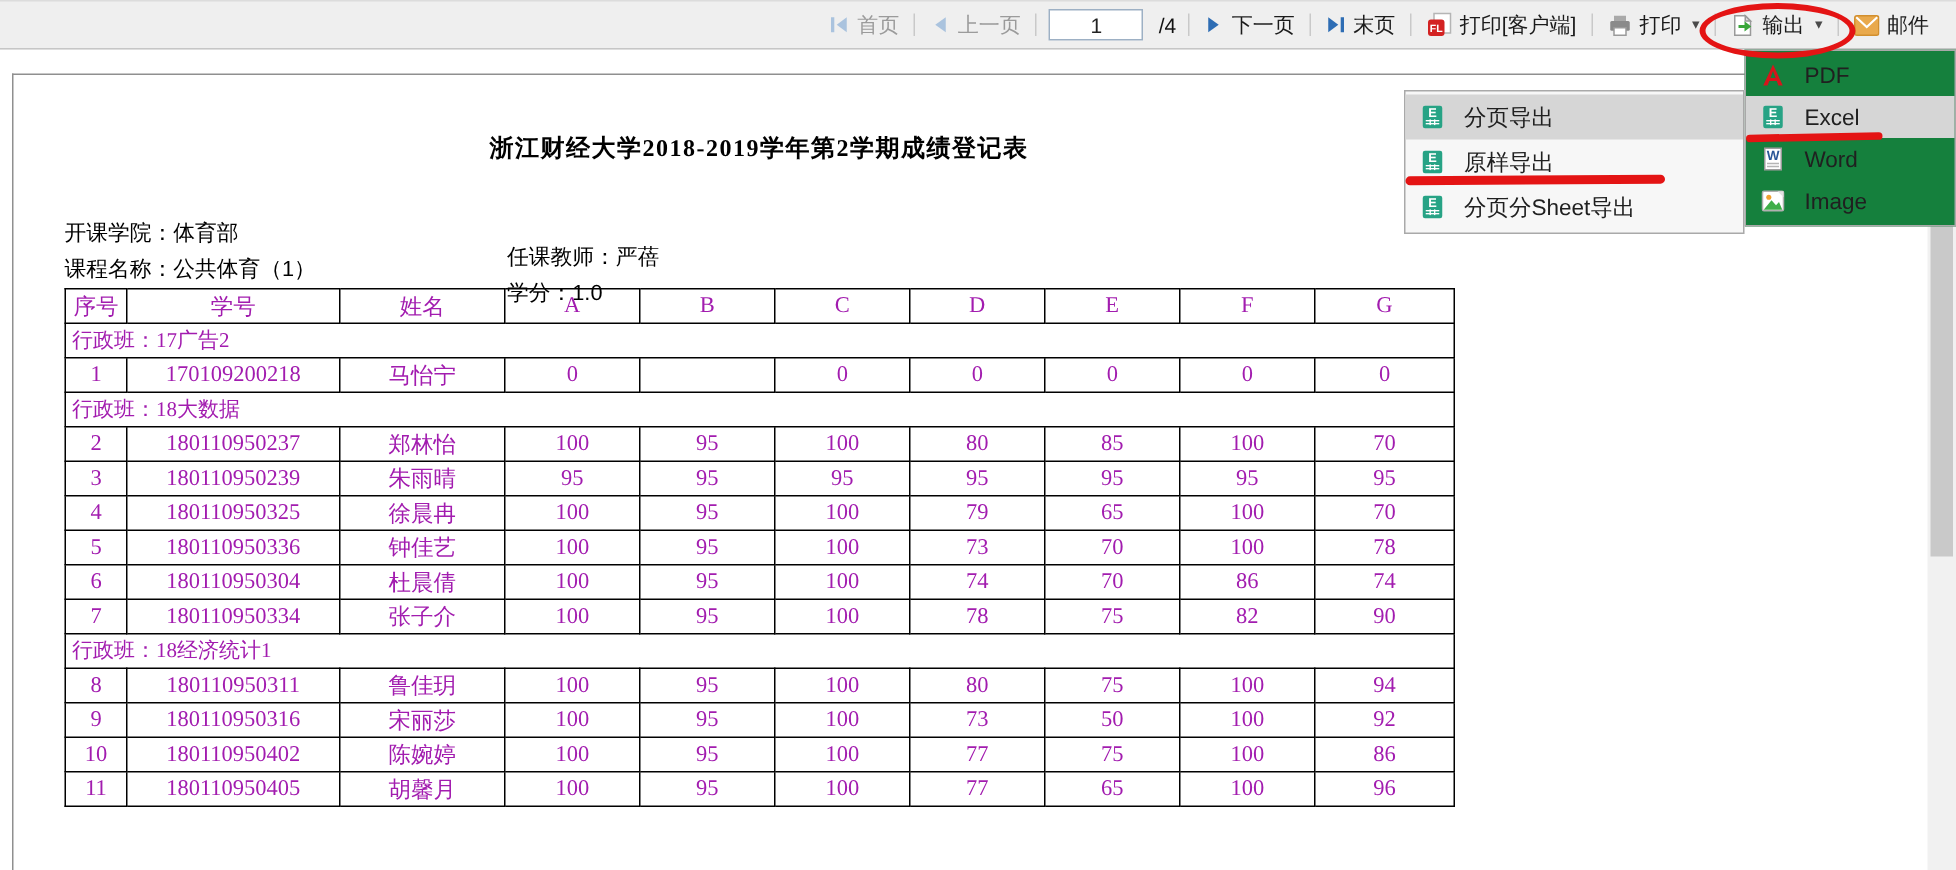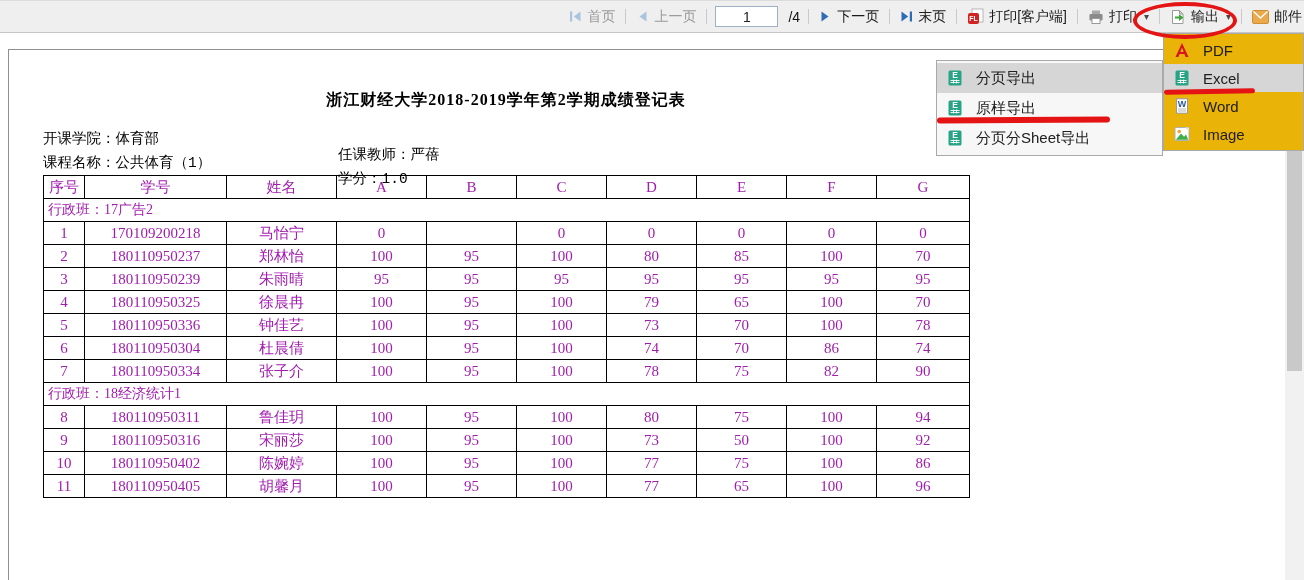--- a/index.html
+++ b/index.html
@@ -2,58 +2,58 @@
 <html><head>
 <meta charset="utf-8">
 <style>
   * { box-sizing: border-box; }
   html,body { margin:0; padding:0; width:1304px; height:580px; overflow:hidden;
     background:#fff; font-family:"Liberation Sans","DejaVu Sans",sans-serif; }
 
   
   .toolbar { position:absolute; left:0; top:0; width:1304px; height:33px;
     background:#efefef; border-top:1px solid #dcdcdc; border-bottom:1px solid #c6c6c6;
-    display:flex; align-items:center; justify-content:flex-end; padding-right:0;
+    display:flex; align-items:center; justify-content:flex-end; padding-right:16px;
     font-size:14px; color:#1b1b1b; z-index:3; }
   .tb-item { display:inline-flex; align-items:center; gap:5px; background:none; border:none;
     font-size:14px; color:#1b1b1b; padding:0 2px; cursor:pointer; white-space:nowrap;
     font-family:inherit; }
   .tb-item.disabled { color:#9b9b9b; cursor:default; }
   .sep { width:1px; height:15px; background:#c9c9c9; margin:0 8px; flex:none; }
   .page-input { width:63px; height:21px; border:1px solid #9db0c4; background:#fff;
     text-align:center; font-size:14px; color:#222; font-family:inherit; }
   .page-total { margin-left:10px; color:#111; }
   .caret { font-size:10px; color:#4a4a4a; margin-left:2px; }
   .tb-icon { display:inline-flex; flex:none; }
 
   
   .page { position:absolute; left:8px; top:49px; width:1277px; height:1200px;
     background:#fff; border:1px solid #8f8f8f; border-right:none; z-index:1; }
   .content { margin-left:34px; width:926px; padding-top:37px;
     font-family:"Liberation Serif","DejaVu Serif",serif; }
   .rpt-title { margin:0; text-align:center; font-size:16px; font-weight:bold;
     line-height:26px; color:#000; letter-spacing:1px; }
-  .info { margin-top:14px; font-family:Liberation Mono, monospace;
+  .info { margin-top:31px; font-family:Liberation Sans, sans-serif;
     font-size:14.5px; color:#000; }
   .info-row { position:relative; height:24px; line-height:24px; }
   .info-right { position:absolute; left:295px; top:16px; }
 
   table.grades { border-collapse:collapse; table-layout:fixed; width:926px; margin-top:0;
     font-family:"Liberation Serif","DejaVu Serif",serif; font-size:15px; color:#a21caf; }
   table.grades th, table.grades td { border:1px solid #000; height:23px; padding:0 2px;
     text-align:center; font-weight:normal; overflow:hidden; white-space:nowrap; }
   table.grades td.group { text-align:left; padding-left:4px; font-size:14px;margin-top:32px; }
 
   
   .vscroll { position:absolute; right:0; top:33px; width:19px; height:547px;
     background:#f1f1f1; z-index:2; }
   .vthumb { position:absolute; left:2px; top:2px; width:15px; height:336px; background:#c9c9c9; }
 
   
-  .menu { position:absolute; background:#eab308; border:1px solid #a9a9a9; z-index:5;
+  .menu { position:absolute; background:#15803d; border:1px solid #a9a9a9; z-index:5;
     padding:2px 0; }
   #export-menu { left:1163px; top:33px; width:141px; }
   #excel-submenu { left:936px; top:60px; width:227px; background:#f7f7f7; }
   .menu-item { display:flex; align-items:center; gap:13px; height:28px; padding-left:10px;
     font-size:15px; color:#202020; cursor:pointer; }
   #excel-submenu .menu-item { height:30px; }
   .menu-item.hl { background:#d6d6d6; }
   .mi-icon { display:inline-flex; flex:none; width:16px; height:16px; }
 
   
@@ -216,20 +216,23 @@
             <td>马怡宁</td>
             <td>0</td>
             <td></td>
             <td>0</td>
             <td>0</td>
             <td>0</td>
             <td>0</td>
             <td>0</td>
           </tr>
           <tr>
+            <td colspan="10" class="group">行政班：18大数据</td>
+          </tr>
+          <tr>
             <td>2</td>
             <td>180110950237</td>
             <td>郑林怡</td>
             <td>100</td>
             <td>95</td>
             <td>100</td>
             <td>80</td>
             <td>85</td>
             <td>100</td>
             <td>70</td>

